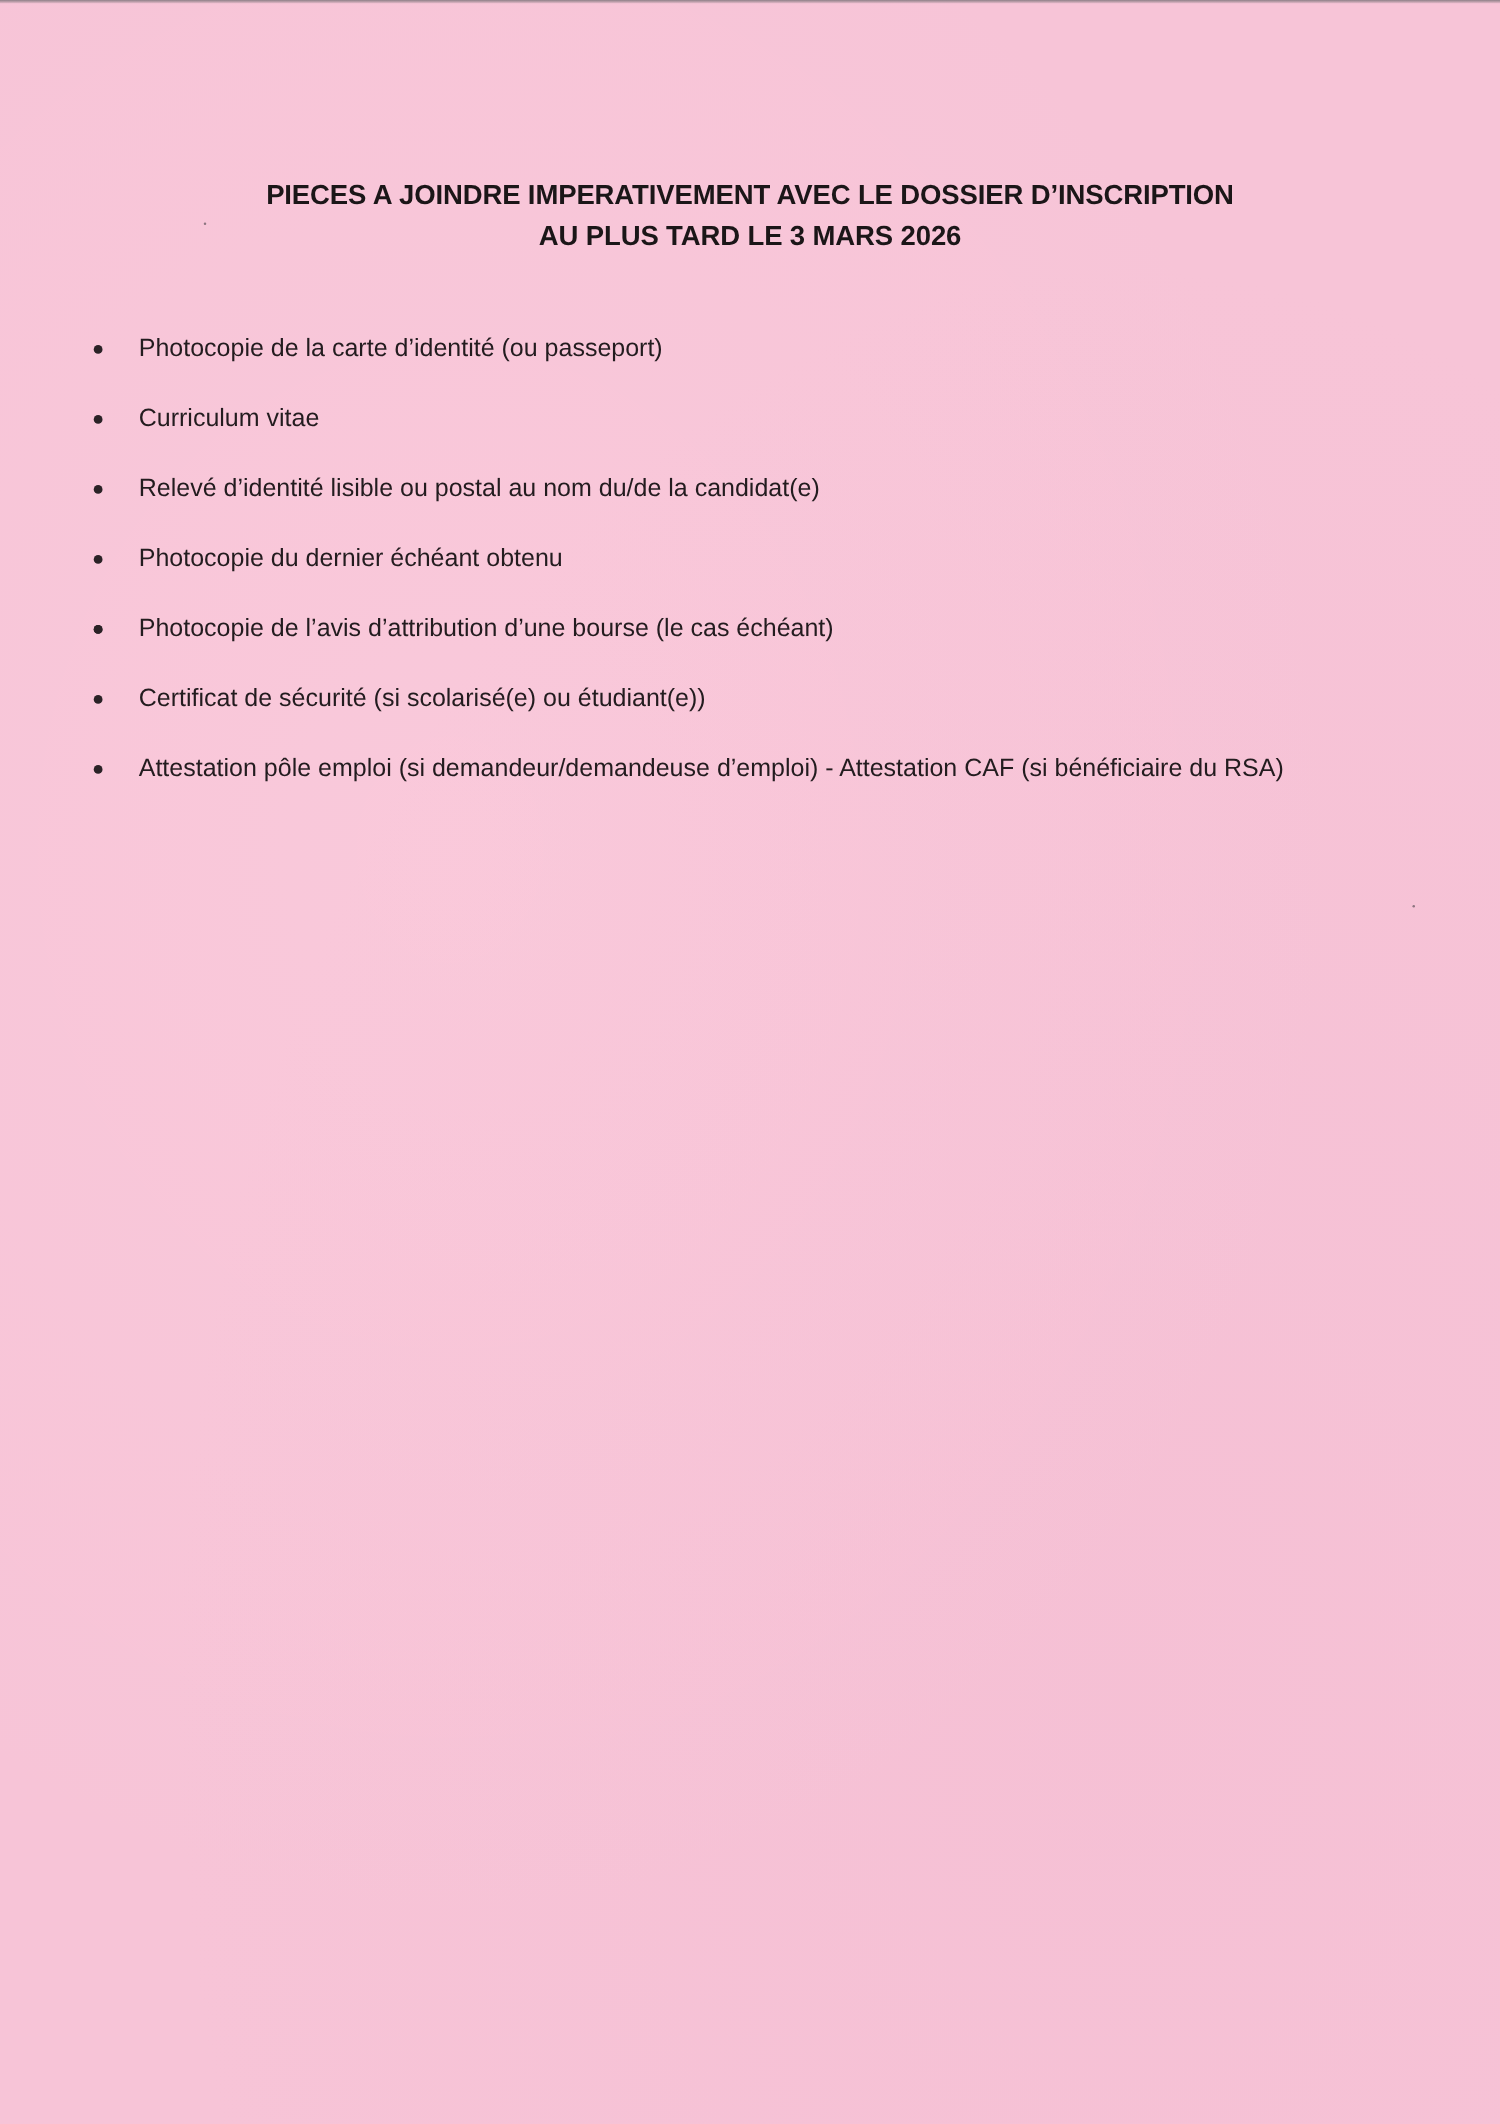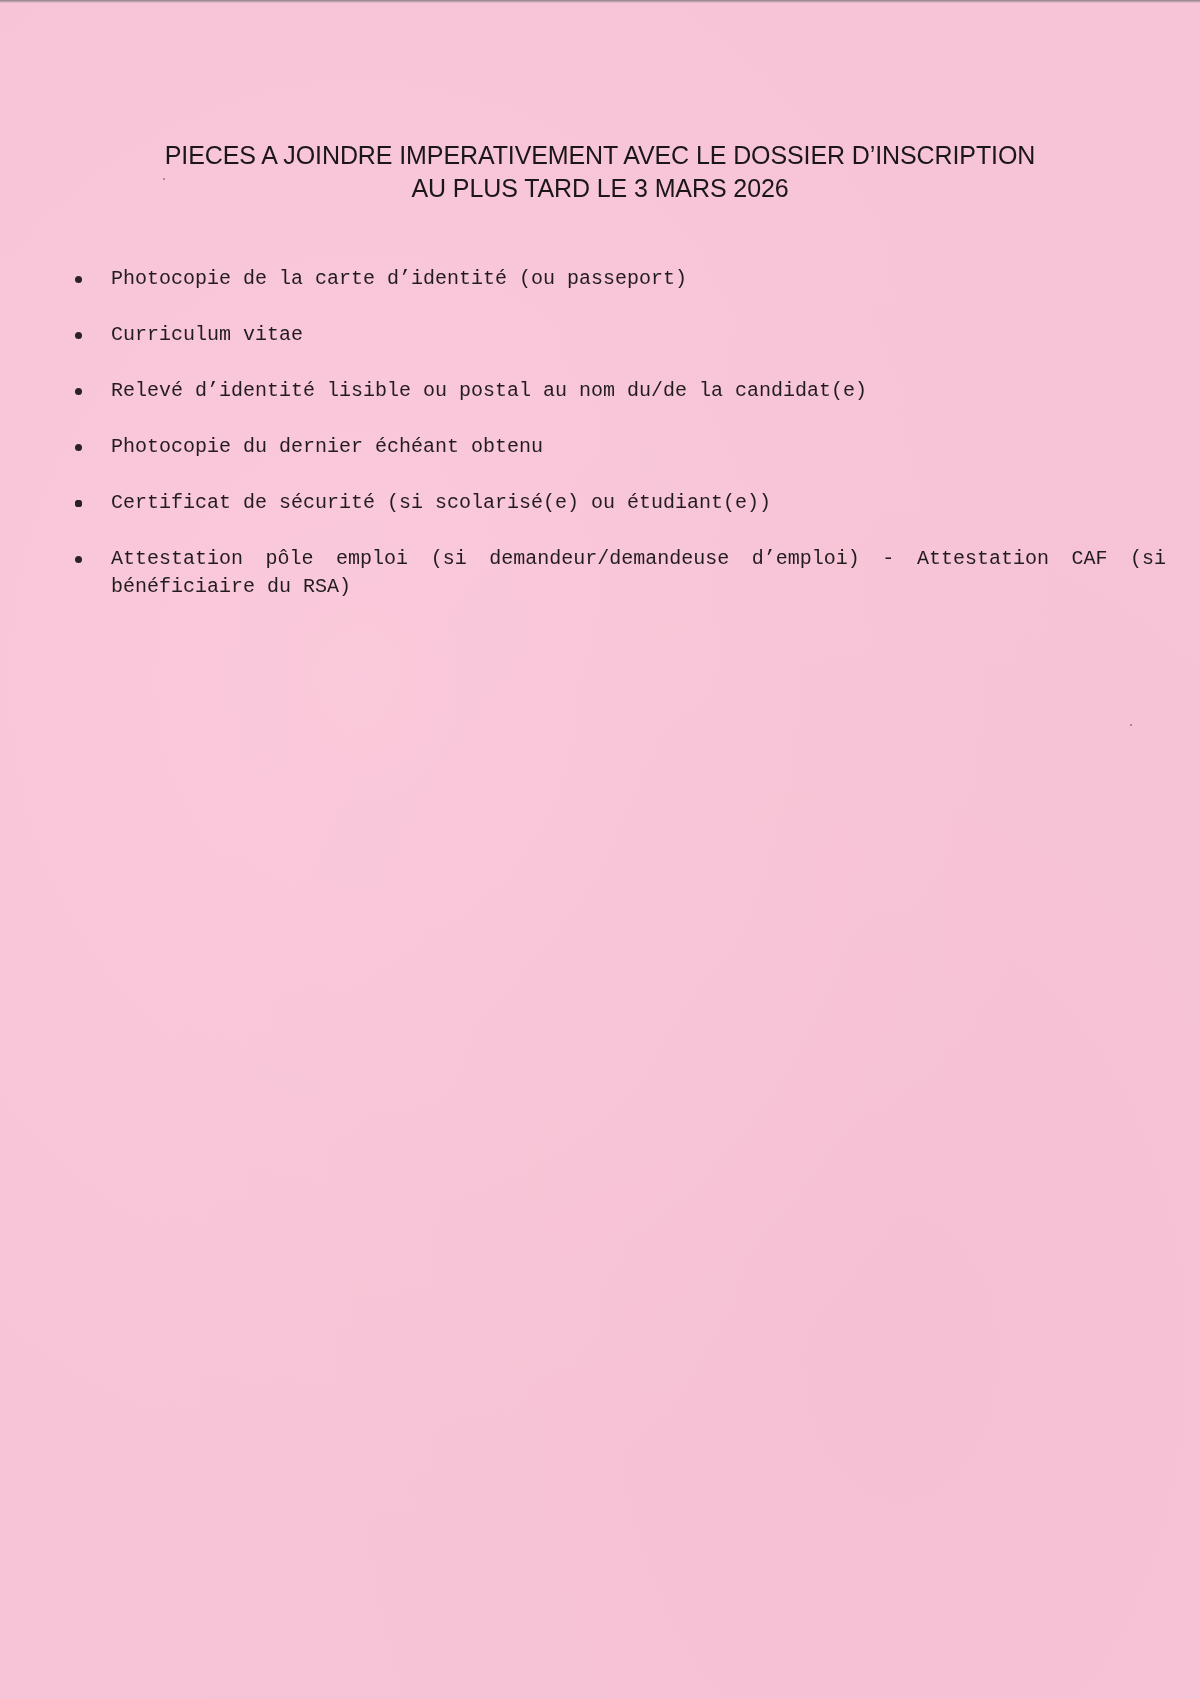--- a/index.html
+++ b/index.html
@@ -34,22 +34,22 @@
         radial-gradient(ellipse at 75% 80%, rgba(240,180,205,0.25), rgba(255,255,255,0) 60%);
     }
     .title-block {
       position: absolute;
       left: 0;
       top: 139px;
       width: 1200px;
       text-align: center;
     }
     .title-line {
-      font-weight: normal;
-      font-size: 25px;
+      font-weight: bold;
+      font-size: 22px;
       line-height: 33px;
       letter-spacing: -0.1px;
       color: #1b1618;
       white-space: nowrap;
     }
     .req-list {
       position: absolute;
       left: 0;
       top: 265px;
       width: 1200px;
@@ -59,21 +59,20 @@
     }
     .req-item {
       position: relative;
       padding-left: 111px;
       padding-right: 34px;
       font-size: 20px;
       line-height: 28px;
       margin-bottom: 28px;
       color: #231c1f;
       text-align: justify;
-      font-family: Liberation Mono, monospace;
     }
     .bullet {
       position: absolute;
       left: 75px;
       top: 11px;
       width: 7px;
       height: 7px;
       border-radius: 50%;
       background: #2a2226;
     }
@@ -114,20 +113,21 @@
     </li>
     <li class="req-item">
       <span class="bullet"></span>
       <span>Photocopie du dernier échéant obtenu</span>
     </li>
     <li class="req-item">
       <span class="bullet"></span>
     </li>
     <li class="req-item">
       <span class="bullet"></span>
+      <span>Photocopie de l’avis d’attribution d’une bourse (le cas échéant)</span>
     </li>
     <li class="req-item">
       <span class="bullet"></span>
       <span>Certificat de sécurité (si scolarisé(e) ou étudiant(e))</span>
     </li>
     <li class="req-item wrap">
       <span class="bullet"></span>
       <span>Attestation pôle emploi (si demandeur/demandeuse d’emploi) - Attestation CAF (si bénéficiaire du RSA)</span>
     </li>
   </ul>

